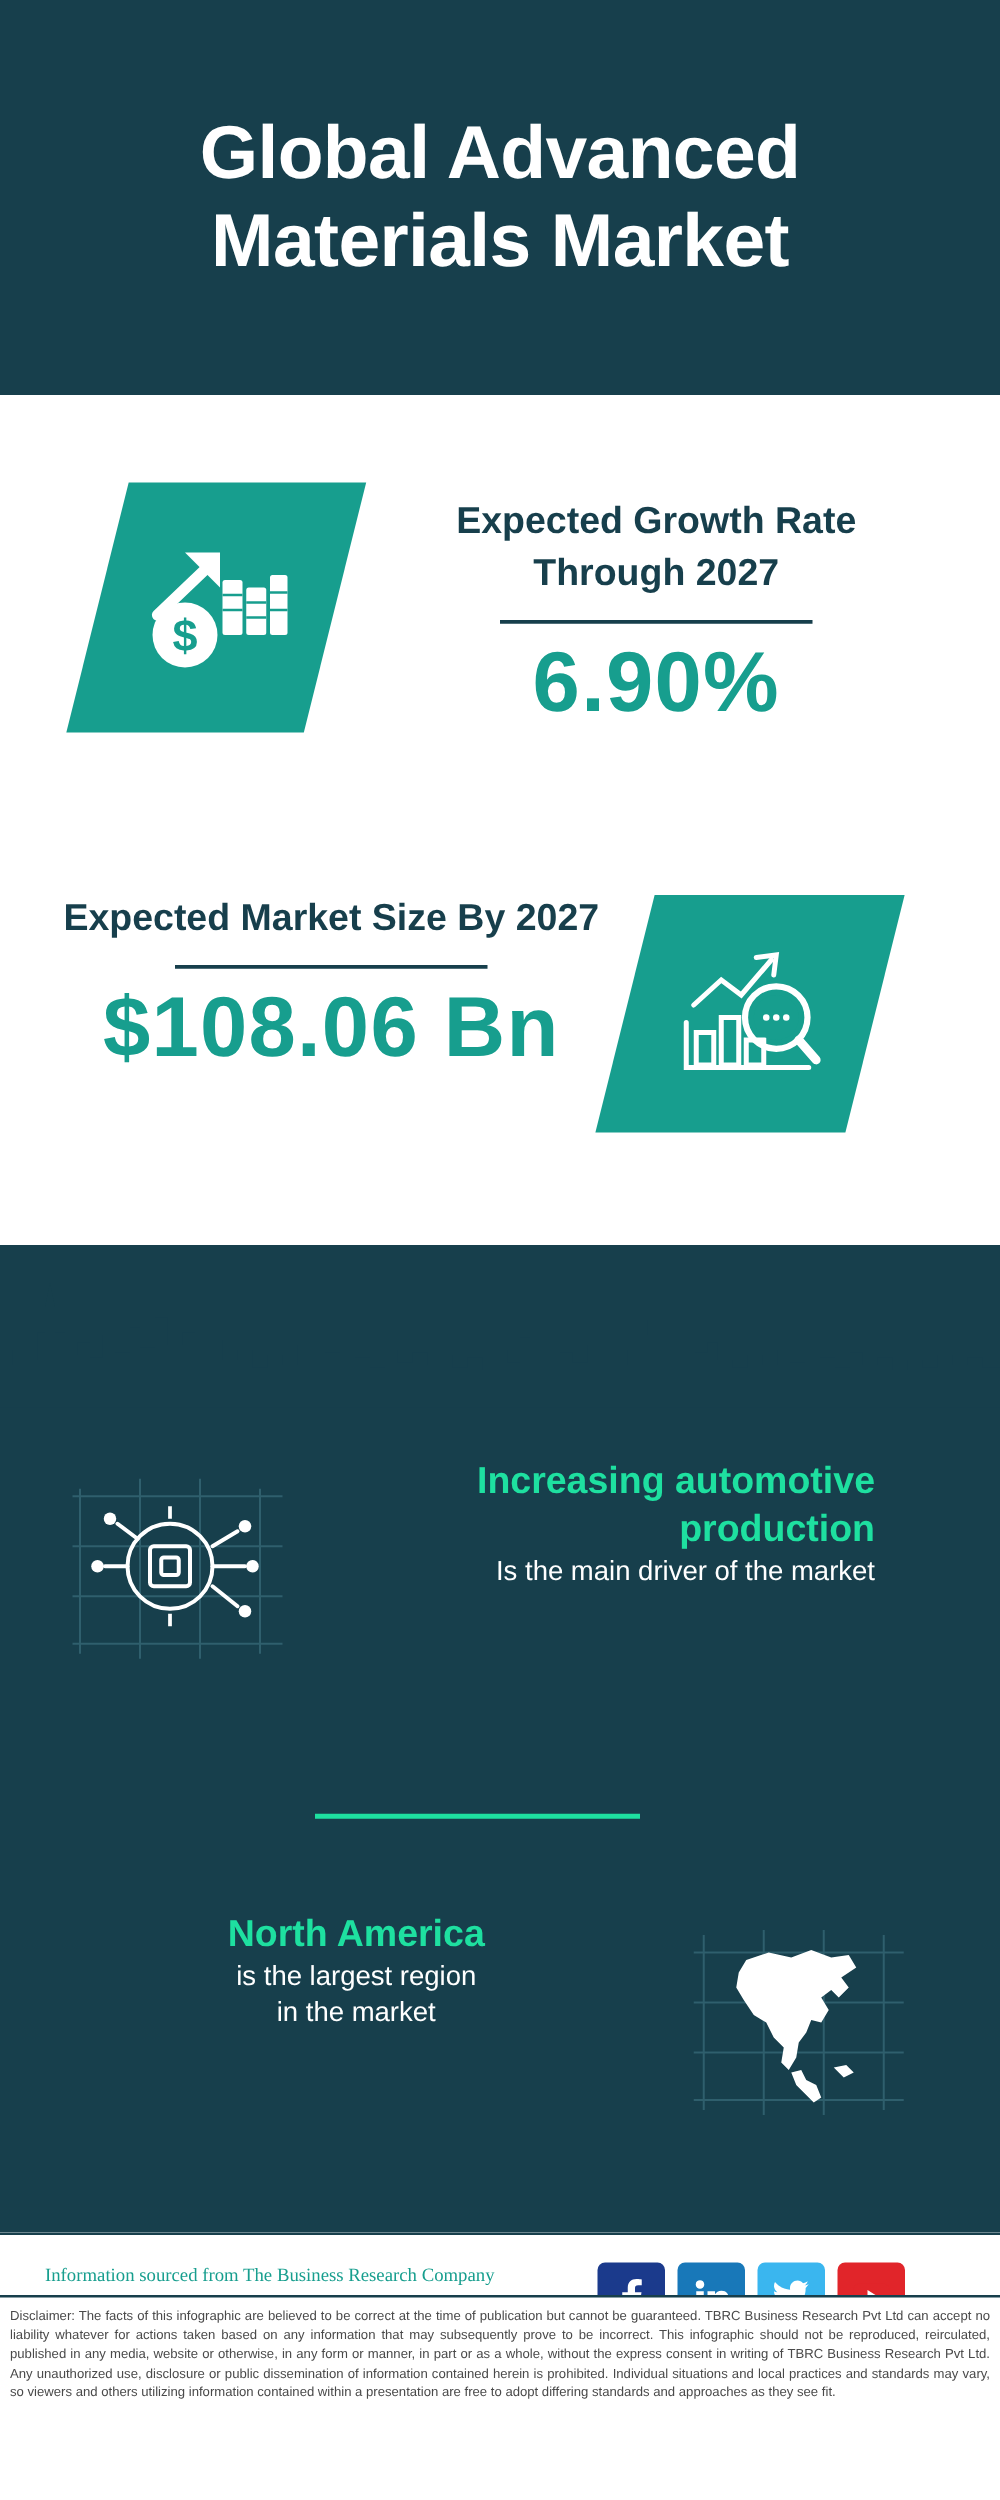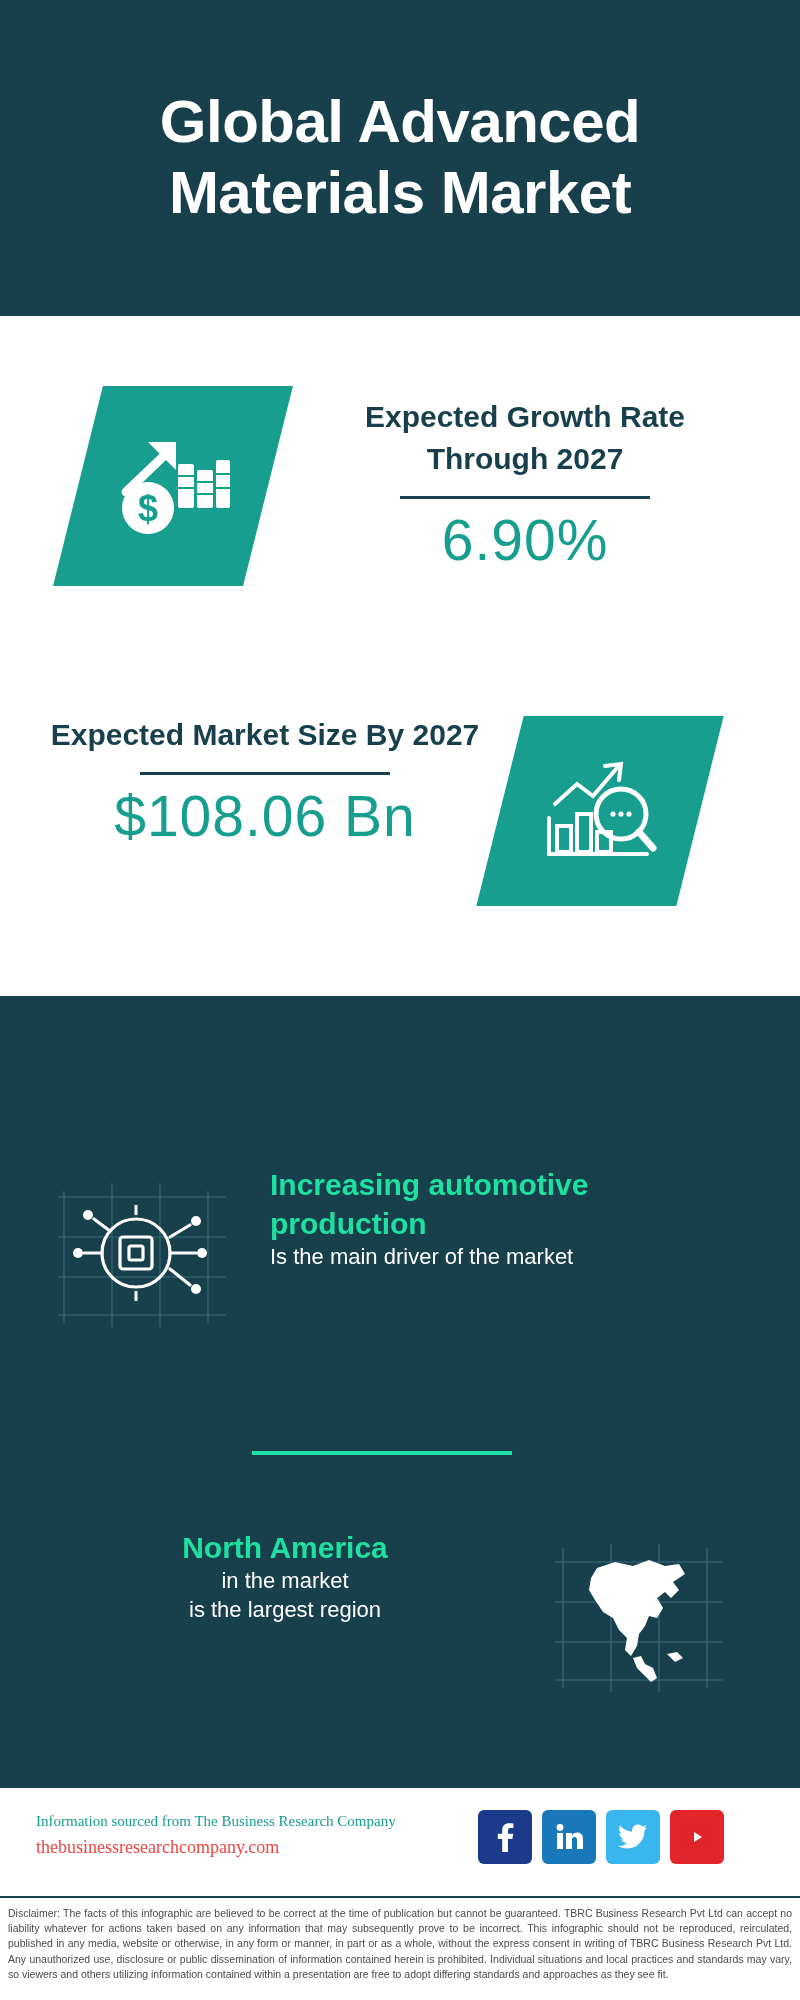--- a/index.html
+++ b/index.html
@@ -76,22 +76,22 @@
     line-height: 1.4;
   }
   .stat-rule {
     width: 250px;
     height: 3px;
     background: #173f4c;
     margin: 16px auto 8px auto;
   }
   .stat-value {
     color: #179e8e;
-    font-size: 57px;
-    font-weight: normal;
+    font-size: 68px;
+    font-weight: bold;
     letter-spacing: 1px;
   }
 
   
   .stat2 {
     position: absolute;
     left: 0; top: 686px;
     width: 800px; height: 270px;
   }
   .ico2-shape { left: 500px; top: 30px; width: 200px; height: 190px; }
@@ -127,21 +127,21 @@
   }
   .driver-icon {
     position: absolute;
     left: 50px; top: 10px;
     width: 190px; height: 160px;
   }
   .driver-text {
     position: absolute;
     left: 270px; top: 0px;
     width: 430px;
-    text-align: left;
+    text-align: right;
   }
   .accent-line {
     color: #1ee0a0;
     font-size: 30px;
     font-weight: bold;
     line-height: 1.3;
   }
   .plain-line {
     color: #ffffff;
     font-size: 22px;
@@ -211,21 +211,21 @@
     font-weight: bold;
   }
   .sc-fb { background: #1b3a8c; }
   .sc-li { background: #1878b9; }
   .sc-tw { background: #3ab6ef; }
   .sc-yt { background: #e1252a; }
 
   
   .disclaimer {
     position: absolute;
-    left: 0; top: 1896px;
+    left: 0; top: 1836px;
     width: 800px; height: 104px;
     background: #ffffff;
     border-top: 2px solid #173f4c;
     padding: 8px 8px 0 8px;
   }
   .disclaimer p {
     color: #4a4a4a;
     font-size: 10.5px;
     line-height: 1.45;
     text-align: justify;
@@ -350,22 +350,22 @@
       <div class="accent-line">Increasing automotive production</div>
       <div class="plain-line">Is the main driver of the market</div>
     </div>
   </div>
 
   <div class="divider"></div>
 
   <div class="region-block">
     <div class="region-text">
       <div class="accent-line">North America</div>
+      <div class="plain-line">is the largest region</div>
       <div class="plain-line">in the market</div>
-      <div class="plain-line">is the largest region</div>
     </div>
     <div class="region-icon">
       <svg width="195" height="160" viewBox="0 0 195 160" aria-hidden="true">
         <g stroke="#2f5f6d" stroke-width="1.6" fill="none">
           <line x1="18" y1="10" x2="18" y2="150"></line>
           <line x1="66" y1="6" x2="66" y2="154"></line>
           <line x1="114" y1="6" x2="114" y2="154"></line>
           <line x1="162" y1="10" x2="162" y2="150"></line>
           <line x1="10" y1="24" x2="178" y2="24"></line>
           <line x1="10" y1="64" x2="178" y2="64"></line>

